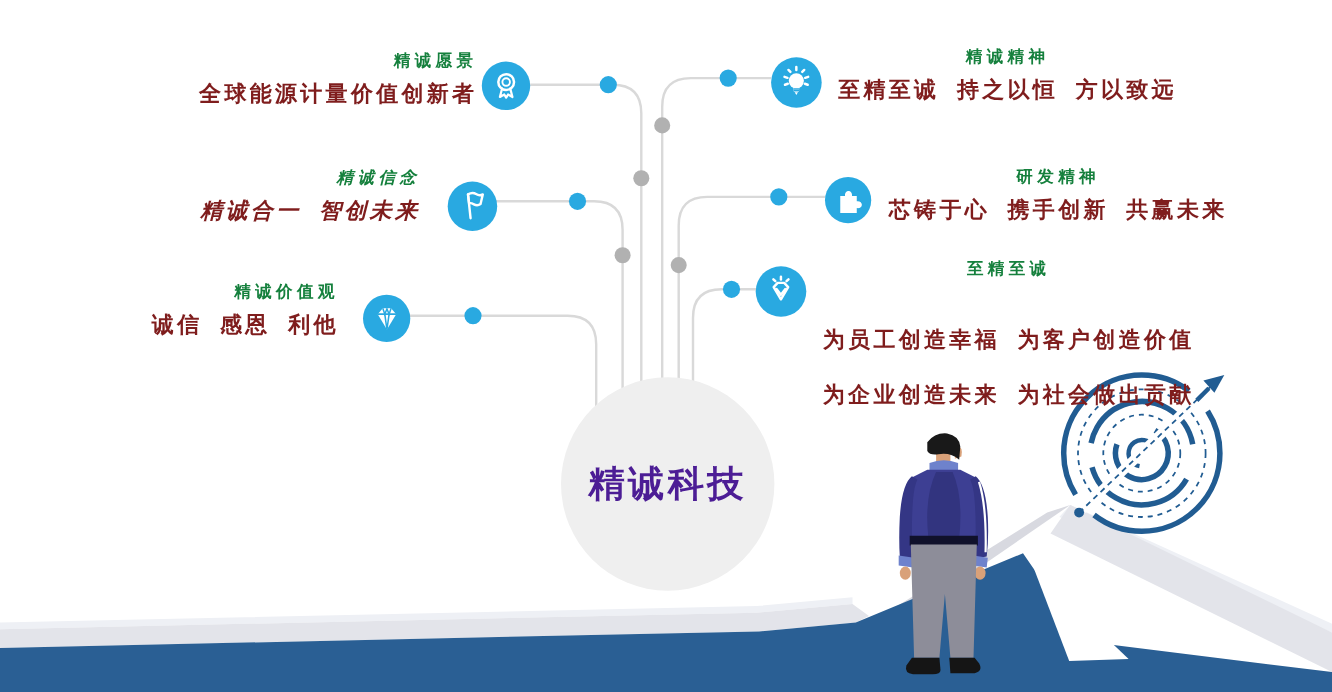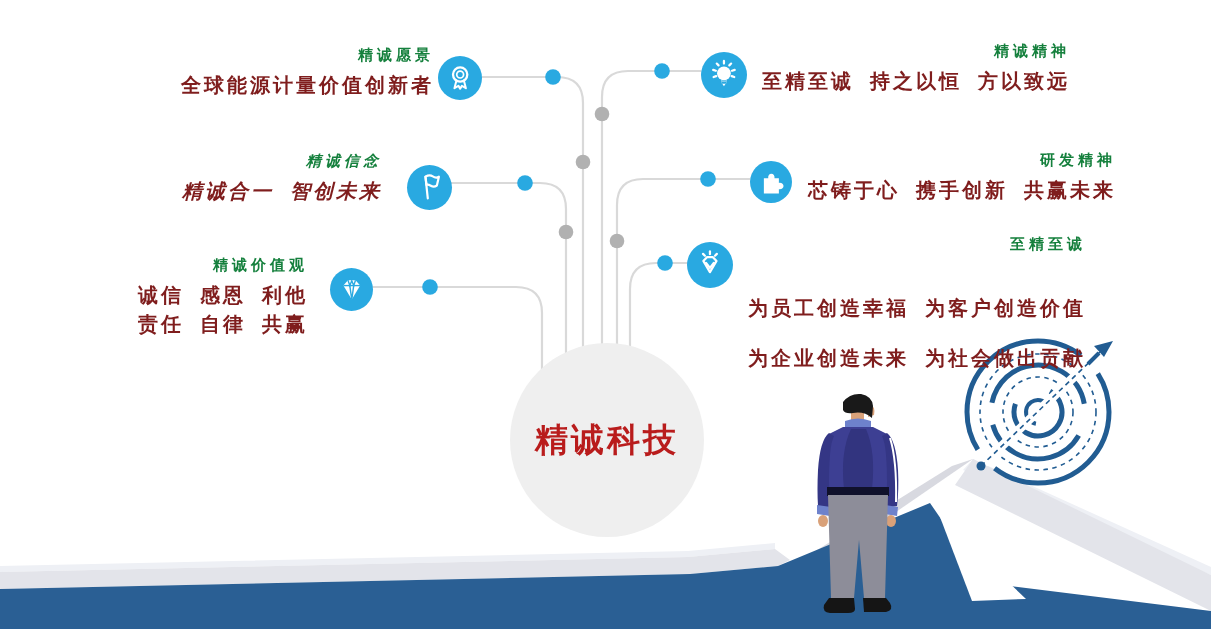--- a/index.html
+++ b/index.html
@@ -12,26 +12,26 @@
   
   .lines-svg{z-index:1;}
   
   .scene-svg{z-index:1;}
   
   .center-circle{
     position:absolute;left:510px;top:343px;width:194px;height:194px;border-radius:50%;
     background:#efefef;display:flex;align-items:center;justify-content:center;z-index:2;
   }
   .center-label{
-    color:#b91c1c;font-size:33px;font-weight:bold;letter-spacing:3px;white-space:nowrap;
+    color:#4c1d95;font-size:33px;font-weight:bold;letter-spacing:3px;white-space:nowrap;
   }
   
   .item{position:absolute;z-index:3;white-space:nowrap;}
   .item.left{text-align:right;}
-  .item.right{text-align:right;}
+  .item.right{text-align:center;}
   .item-label{
     color:#15803d;font-size:15px;font-weight:600;letter-spacing:4px;line-height:18px;
   }
   .item-text{
     color:#7f1d1d;font-size:20px;font-weight:bold;letter-spacing:3px;word-spacing:6px;
     line-height:29px;margin-top:7px;
   }
   .item-text.tall{line-height:34px;margin-top:38px;}
   
   .icon-circle{
@@ -125,21 +125,20 @@
     <div class="item-label">精诚愿景</div>
     <div class="item-text">全球能源计量价值创新者</div>
   </div>
   <div class="item left" style="right:829px;top:152px;font-style:italic;">
     <div class="item-label">精诚信念</div>
     <div class="item-text">精诚合一 智创未来</div>
   </div>
   <div class="item left" style="right:903px;top:256px;">
     <div class="item-label">精诚价值观</div>
     <div class="item-text">诚信 感恩 利他</div>
-    <div class="item-text" style="margin-top:0;">责任 自律 共赢</div>
   </div>
 
   <div class="item right" style="left:762px;top:42px;">
     <div class="item-label">精诚精神</div>
     <div class="item-text">至精至诚 持之以恒 方以致远</div>
   </div>
   <div class="item right" style="left:808px;top:151px;">
     <div class="item-label">研发精神</div>
     <div class="item-text">芯铸于心 携手创新 共赢未来</div>
   </div>

